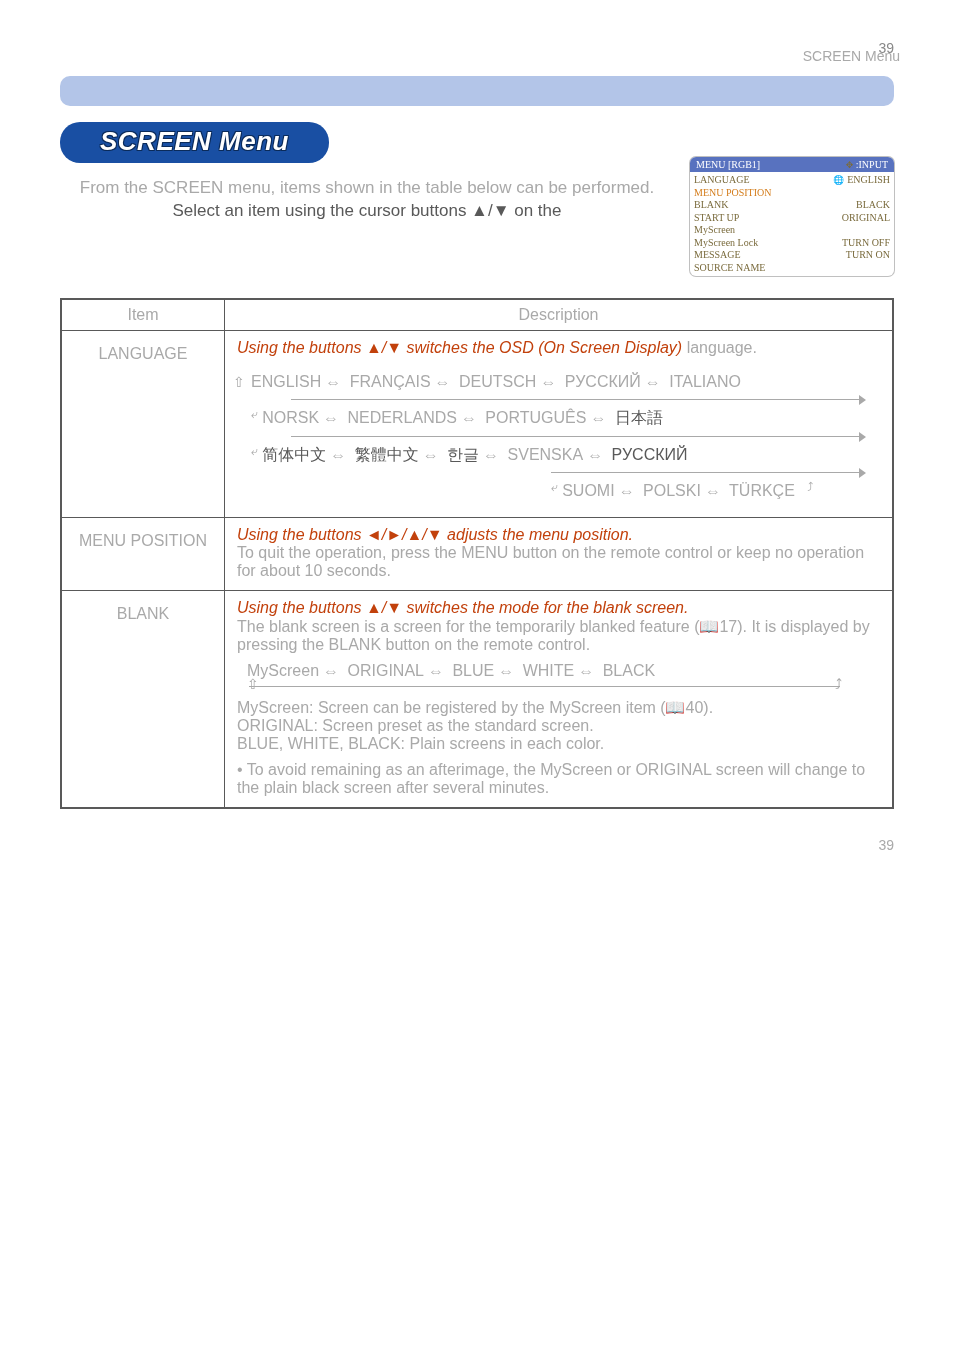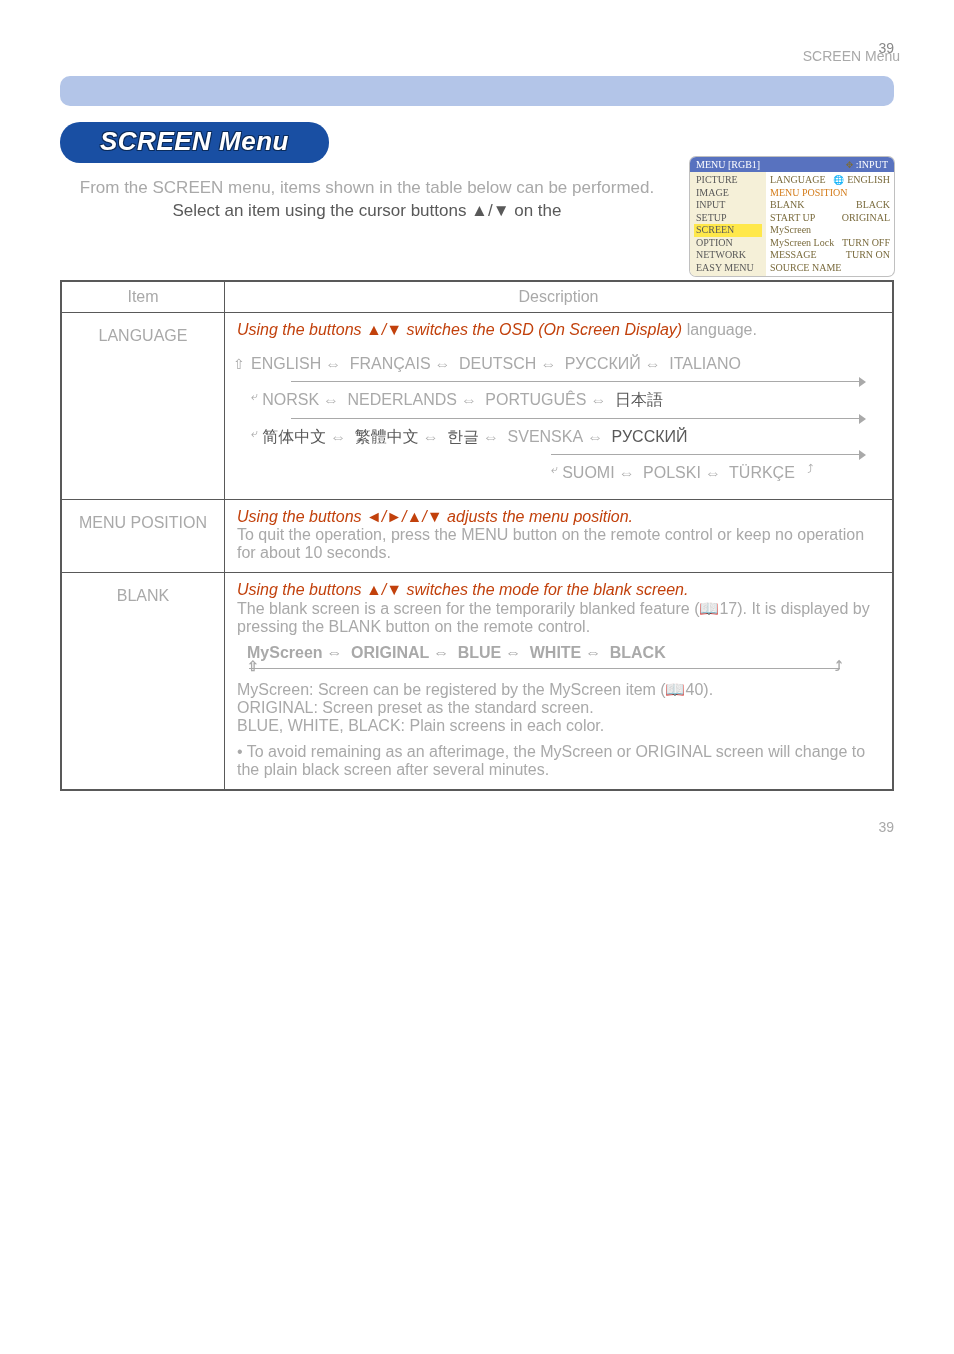--- a/index.html
+++ b/index.html
@@ -84,21 +84,21 @@
     color:#7a6b3d;
   }
   .osd-right .r { display:flex; justify-content:space-between; line-height:1.25; }
   .osd-right .sel { color:#d47d1c; }
   .globe-mini { display:inline-block; font-size:9px; color:#7a6b3d; }
 
   .tbl {
     border: 2px solid #595959;
     border-collapse: collapse;
     width: 100%;
-    margin-top: 4px;
+    margin-top: 22px;
     font-size: 16px;
     padding-left: 32px;
   }
   .tbl td { border: 1px solid #595959; vertical-align: top; }
   .tbl .th {
     background: #fff;
     text-align: center;
     font-weight: normal;
     color: #a9a9a9;
     padding: 6px 4px;
@@ -127,21 +127,21 @@
     position:absolute; top:0; left:0; right:0; height:1px; background:#a9a9a9;
   }
   .arrow-connector .cap-l, .arrow-connector .cap-r {
     position:absolute; top:-4px; width:0; height:0; border-top:5px solid transparent; border-bottom:5px solid transparent;
   }
   .arrow-connector .cap-r { right:-4px; border-left:7px solid #a9a9a9; }
   .mini-arrows-around { position:relative; }
   .mini-arrows-around .up-l { position:absolute; left:-4px; top:2px; color:#a9a9a9; font-size:14px; }
   .mini-arrows-around .down-r-base { color:#a9a9a9; font-size:12px; vertical-align:top; }
 
-  .blank-flow { margin:8px 0 6px 0;font-weight:bold; }
+  .blank-flow { margin:8px 0 6px 0; }
   .blank-line { white-space: nowrap; padding-left:10px; }
   .loop-bar { position:relative; height:12px; margin:0 40px 0 12px; }
   .loop-bar .line { position:absolute; top:6px; left:0; right:0; height:1px; background:#a9a9a9; }
   .loop-bar .up-l { position:absolute; left:-2px; top:-4px; color:#a9a9a9; font-size:14px; }
   .loop-bar .up-r { position:absolute; right:-2px; top:-4px; color:#a9a9a9; font-size:14px; }
   .book { color:#3a6fcf; font-size:16px; }
 
   .bottom-pagenum {
     text-align:right;
     color:#a9a9a9;
@@ -169,30 +169,20 @@
     </div>
     <div class="osd-fig">
       <div class="osd-top">
         <span>MENU [RGB1]</span>
         <span>
           <span class="globe-mini">✥</span>
           <span>:INPUT</span>
         </span>
       </div>
       <div class="osd-body">
-        <div class="osd-left">
-          <div class="row">PICTURE</div>
-          <div class="row">IMAGE</div>
-          <div class="row">INPUT</div>
-          <div class="row">SETUP</div>
-          <div class="row sel">SCREEN</div>
-          <div class="row">OPTION</div>
-          <div class="row">NETWORK</div>
-          <div class="row">EASY MENU</div>
-        </div>
         <div class="osd-right">
           <div class="r">
               <span>LANGUAGE</span>
               <span><span class="globe-mini">🌐</span> <span>ENGLISH</span></span>
             </div>
           <div class="r sel">
               <span>MENU POSITION</span>
               <span></span>
             </div>
           <div class="r">

